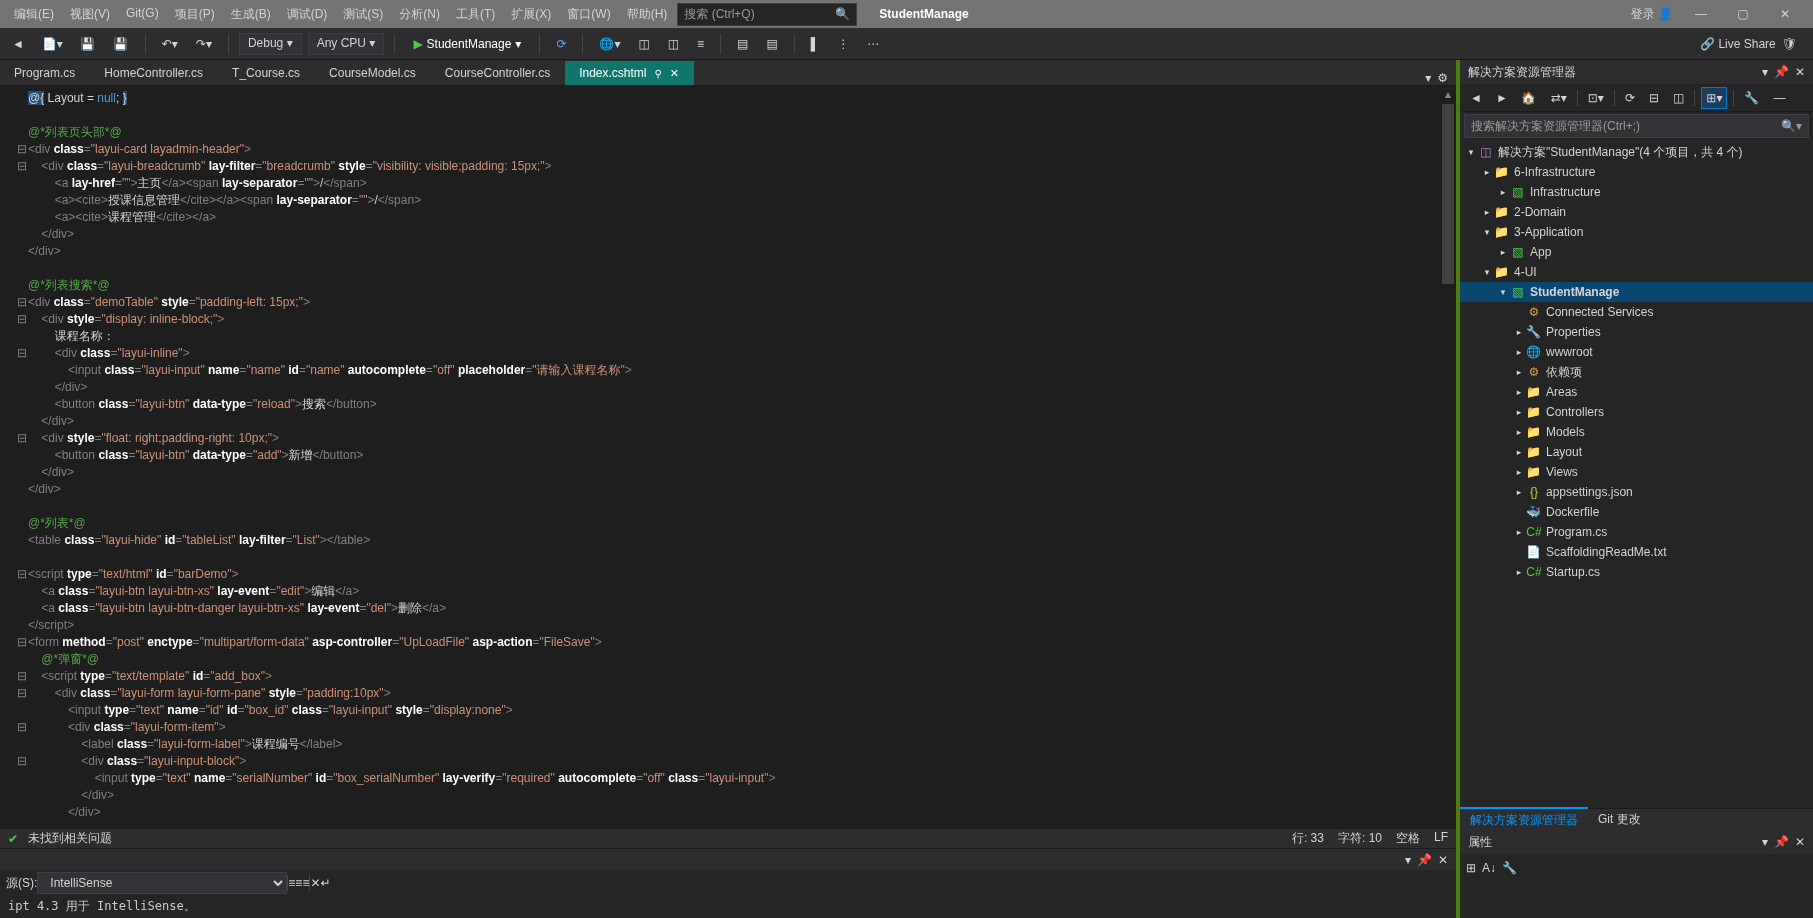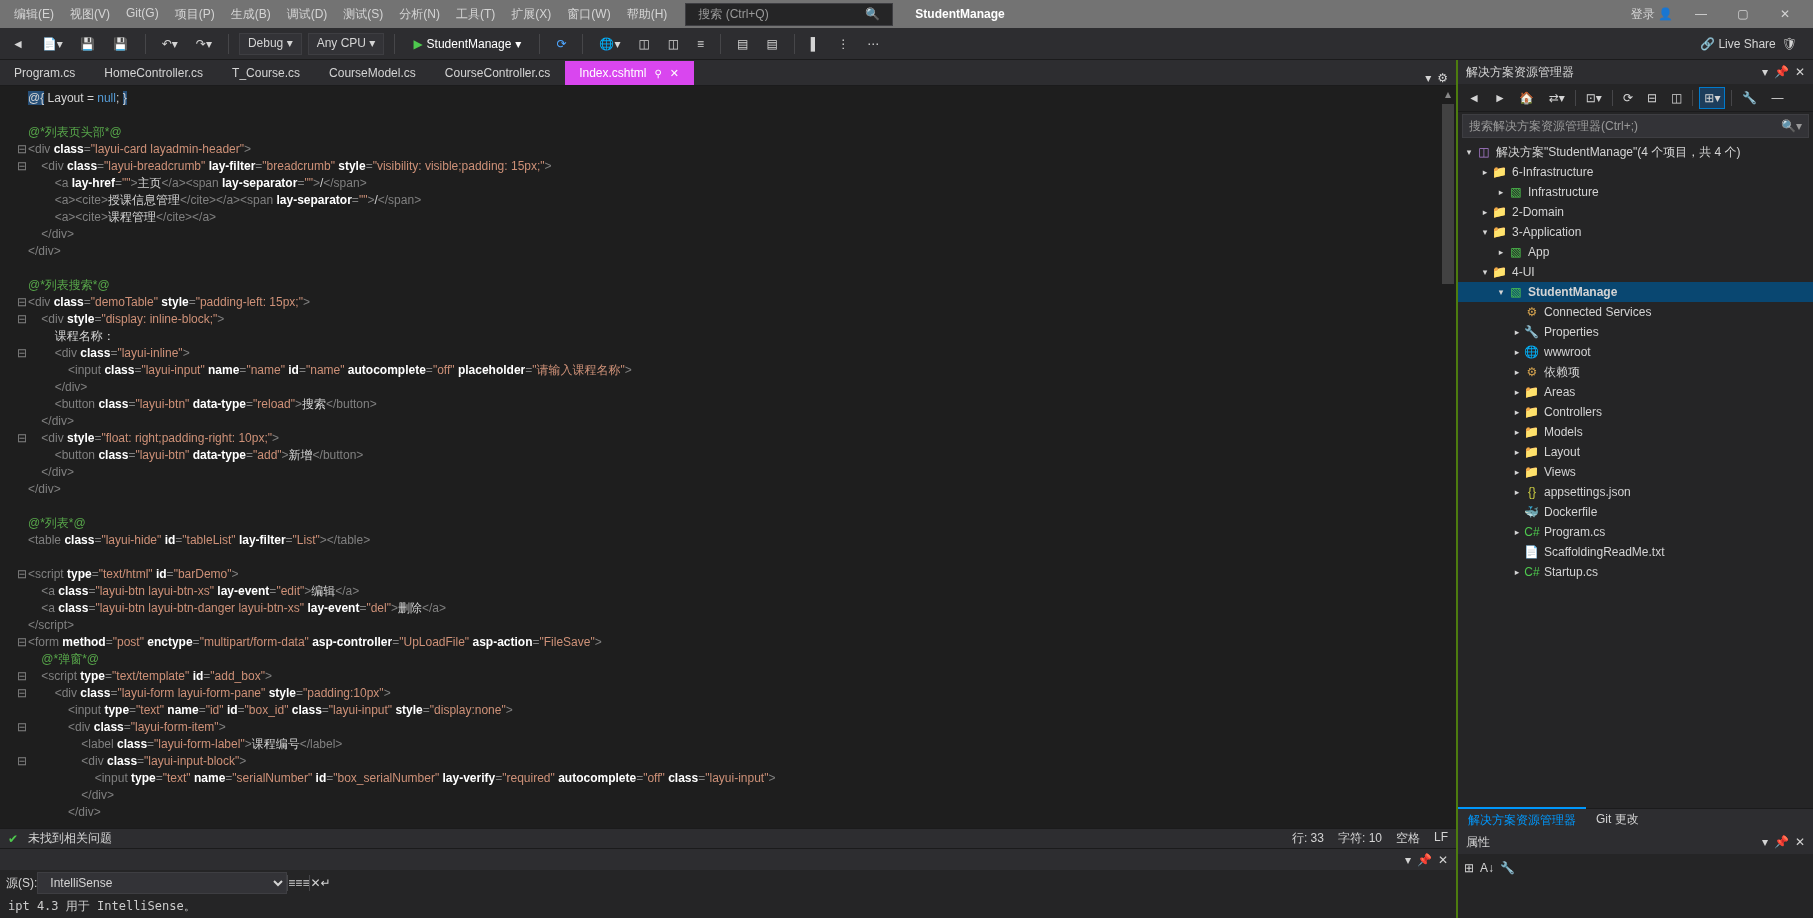--- a/index.html
+++ b/index.html
@@ -1,35 +1,35 @@
 <!DOCTYPE html>
 <html><head>
 <meta charset="utf-8">
 <style>
 * { margin:0; padding:0; box-sizing:border-box; font-family:"Microsoft YaHei","Segoe UI",sans-serif; font-size:12px; }
 body { background:#1e1e1e; color:#d4d4d4; width:1813px; height:918px; overflow:hidden; display:flex; flex-direction:column; }
 .menubar { height:28px; background:#737373; display:flex; align-items:center; padding:0 6px; gap:2px; }
 .menubar .menu-item { padding:4px 8px; color:#d4d4d4; cursor:pointer; }
-.menubar .search { margin-left:8px; background:#252526; border:1px solid #3e3e42; padding:2px 12px; width:208px; color:#999; display:flex; align-items:center; }
+.menubar .search { background:#252526; border:1px solid #3e3e42; padding:2px 6px; width:180px; color:#999; display:flex; align-items:center; }
 .menubar .search span.mag { margin-left:auto; }
 .menubar .title { margin-left:20px; color:#fff; font-weight:600; }
 .menubar .right { margin-left:auto; display:flex; align-items:center; gap:14px; padding-right:8px; }
 .menubar .right .wbtn { width:28px; text-align:center; color:#d4d4d4; cursor:pointer; }
 .toolbar { height:32px; background:#2d2d30; border-bottom:1px solid #1b1b1c; display:flex; align-items:center; padding:0 6px; gap:6px; }
 .toolbar .tbtn { padding:4px 6px; color:#d4d4d4; cursor:pointer; display:flex; align-items:center; gap:4px; }
 .toolbar select, .toolbar .combo { background:#333337; border:1px solid #3e3e42; color:#d4d4d4; padding:2px 8px; height:22px; }
 .toolbar .sep { width:1px; height:20px; background:#464649; margin:0 4px; }
 .toolbar .start { color:#fff; display:flex; align-items:center; gap:4px; padding:2px 8px; }
 .toolbar .start .tri { color:#4ec94e; }
 .toolbar .liveshare { margin-left:auto; display:flex; align-items:center; gap:6px; padding-right:10px; }
 .content { flex:1; display:flex; overflow:hidden;justify-content:space-between; }
 .left { flex:1; display:flex; flex-direction:column; overflow:hidden; }
 .tabs { height:26px; background:#2d2d30; display:flex; align-items:flex-end; border-bottom:1px solid #1b1b1c; }
 .tab { padding:5px 14px; color:#d4d4d4; cursor:pointer; border-right:1px solid transparent; }
-.tab.active { background:#d946ef; color:#fff; display:flex; align-items:center; gap:8px; }
+.tab.active { background:#0f766e; color:#fff; display:flex; align-items:center; gap:8px; }
 .tab .pin { font-size:10px; }
 .tab .close { font-size:11px; }
 .tabs .tab-tools { margin-left:auto; display:flex; align-items:center; gap:6px; padding-right:8px; color:#d4d4d4; }
 .editor { flex:1; background:#1e1e1e; position:relative; overflow:hidden; font-family:Consolas,monospace; font-size:13px; line-height:17px; }
 .editor .gutter { position:absolute; left:0; top:0; bottom:0; width:16px; background:#1e1e1e; }
 .editor .code { position:absolute; left:16px; right:18px; top:4px; white-space:pre; color:#d4d4d4; }
 .editor .scrollbar { position:absolute; right:0; top:0; width:16px; bottom:0; background:#1e1e1e; }
 .editor .scrollbar .thumb { position:absolute; top:18px; right:2px; width:12px; height:180px; background:#424242; }
 .c-tag { color:#808080; }
 .c-attr { color:#ffffff;font-weight:bold; }
@@ -40,21 +40,21 @@
 .c-hl { background:#264f78; }
 .fold { color:#808080; display:inline-block; width:12px; text-align:center; }
 .errbar { height:20px; background:#2d2d30; border-top:1px solid #1b1b1c; display:flex; align-items:center; padding:0 8px; gap:10px; }
 .errbar .ok { color:#4ec94e; }
 .errbar .right { margin-left:auto; display:flex; gap:14px; }
 .output-head { height:22px; background:#2d2d30; display:flex; align-items:center; justify-content:flex-end; gap:6px; padding:0 8px; border-top:1px solid #1b1b1c; }
 .output { height:48px; background:#252526; display:flex; flex-direction:column; }
 .output .row1 { display:flex; align-items:center; padding:2px 6px; }
 .output select { background:#333337; border:1px solid #3e3e42; color:#d4d4d4; padding:2px 8px; width:250px; }
 .output .row2 { padding:2px 8px; color:#ccc; font-family:Consolas,monospace; }
-.right-pane { width:357px; background:#252526; display:flex; flex-direction:column; border-left:2px solid #4d7c0f; }
+.right-pane { width:357px; background:#252526; display:flex; flex-direction:column; border-left:4px solid #4d7c0f; }
 .panel-title { height:24px; background:#2d2d30; display:flex; align-items:center; padding:0 8px; color:#d4d4d4; }
 .panel-title .t-tools { margin-left:auto; display:flex; gap:6px; }
 .se-toolbar { height:28px; display:flex; align-items:center; gap:6px; padding:0 6px; border-bottom:1px solid #1b1b1c; }
 .se-toolbar .tb { padding:3px 4px; color:#d4d4d4; cursor:pointer; }
 .se-toolbar .tb.active { border:1px solid #007acc; background:#1c3d5c; }
 .se-search { height:24px; background:#333337; margin:2px 4px; display:flex; align-items:center; padding:0 6px; color:#999; border:1px solid #3e3e42; }
 .se-search .mag { margin-left:auto; }
 .tree { flex:1; overflow:auto; padding:2px 0; }
 .tree .node { display:flex; align-items:center; height:20px; padding-left:4px; cursor:pointer; }
 .tree .node.sel { background:#094771; }

